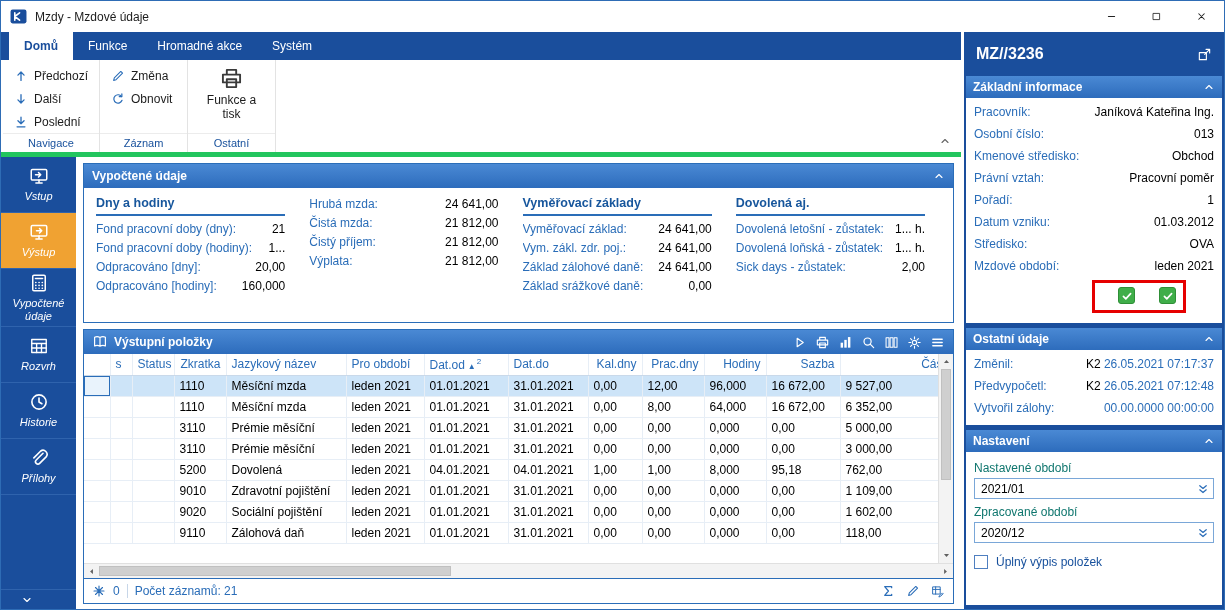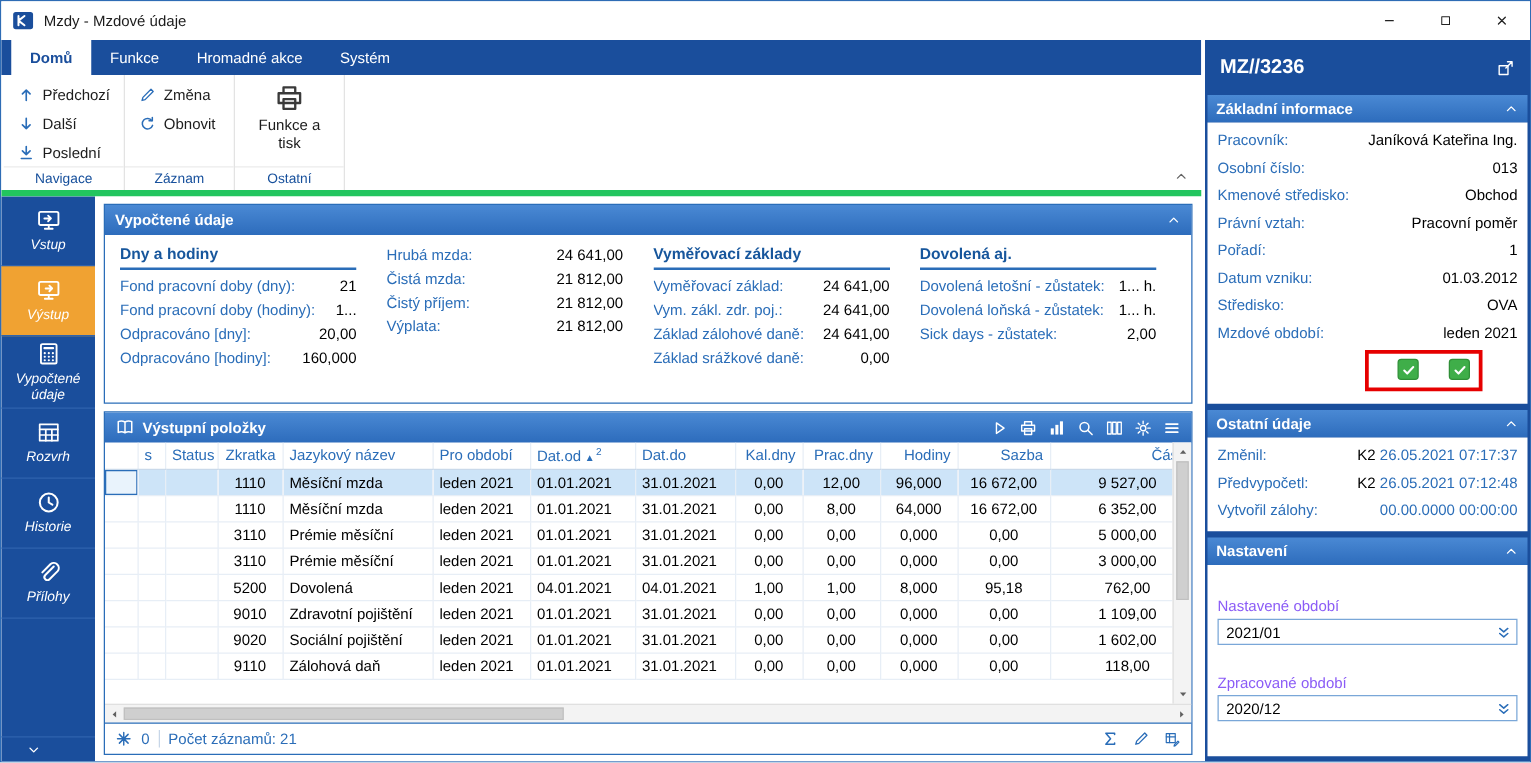--- a/index.html
+++ b/index.html
@@ -62,21 +62,21 @@
 
   .grid-panel{flex:1;min-height:0;}
   .toolbar{margin-left:auto;display:flex;gap:8px;align-items:center;}
   .toolbar .icon{width:15px;height:15px;color:#fff;}
   .grid-area{flex:1;display:flex;min-height:0;}
   .table-wrap{flex:1;overflow:hidden;}
   table{border-collapse:collapse;table-layout:fixed;width:880px;font-size:12px;}
   th{height:21px;font-weight:normal;color:#2a6db8;text-align:left;padding:0 5px;border-right:1px solid #e7eef6;border-bottom:1px solid #c9d9ea;background:#fff;white-space:nowrap;overflow:hidden;}
   th.r{text-align:right;}
   td{height:21px;padding:0 5px;border-right:1px solid #e7eef6;border-bottom:1px solid #e7eef6;color:#000;white-space:nowrap;overflow:hidden;background:#fff;}
-  td.r{text-align:center;}
+  td.r{text-align:left;}
   tr.selected td{background:#cde4f8;}
   tr.selected td.sel0{background:#e9f3fc;box-shadow:inset 0 0 0 1px #2a6db8;}
   .sort-marker{font-size:8px;color:#2a6db8;margin-left:3px;}
   .sort-order{font-size:8px;color:#2a6db8;vertical-align:super;margin-left:1px;}
 
   .vscroll{flex:0 0 15px;background:#f3f3f3;border-left:1px solid #e0e0e0;display:flex;flex-direction:column;align-items:center;}
   .vscroll .icon{color:#606060;margin:3px 0;}
   .vtrack{flex:1;width:100%;position:relative;}
   .vthumb{position:absolute;left:2px;right:2px;top:0;height:62%;background:#cfcfcf;border:1px solid #c0c0c0;}
   .hscroll{flex:0 0 15px;background:#f3f3f3;border-top:1px solid #e0e0e0;display:flex;align-items:center;}
@@ -100,21 +100,21 @@
   .sec-body{background:#fff;padding:3px 8px 6px;font-size:12px;flex:1;}
   .drow{display:flex;justify-content:space-between;line-height:22px;white-space:nowrap;overflow:hidden;}
   .drow .lbl{color:#2a6db8;}
   .drow .val{color:#000;margin-left:6px;}
   .drow .val .link{color:#2a6db8;}
   .check-row{position:relative;height:40px;}
   .checks{position:absolute;right:38px;top:10px;display:flex;gap:24px;}
   .greencheck{width:17px;height:17px;background:#3fae49;border:1px solid #2f8f37;border-radius:3px;color:#fff;display:inline-flex;align-items:center;justify-content:center;}
   .greencheck svg{width:12px;height:12px;}
   .red-box{position:absolute;right:28px;top:3px;width:94px;height:33px;border:3px solid #e60000;}
-  .fld-label{color:#8b5cf6;line-height:20px;margin-top:20px;}
+  .fld-label{color:#0f766e;line-height:20px;margin-top:3px;}
   .fld{height:21px;border:1px solid #7aa7d8;display:flex;align-items:center;padding:0 3px 0 6px;}
   .fld-val{flex:1;color:#000;}
   .fld .icon{color:#2a6db8;width:14px;height:14px;}
   .cb-row{display:flex;align-items:center;gap:8px;margin-top:12px;}
   .cbox{width:14px;height:14px;border:1px solid #4f7fc0;background:#fff;display:inline-block;}
   .cb-label{color:#17509c;}
 </style>
 </head>
 <body>
 
@@ -773,18 +773,22 @@
               </div>
               <div class="fld-label">Zpracované období</div>
               <div class="fld">
                 <span class="fld-val">2020/12</span>
                 <span class="icon">
                   <svg viewBox="0 0 16 16" fill="none" stroke="currentColor" stroke-width="1.5" stroke-linecap="round" stroke-linejoin="round">
                     <path d="M4.3 4.3L8 7.4l3.7-3.1M4.3 8.9L8 12l3.7-3.1" stroke-width="1.4"></path>
                   </svg>
                 </span>
               </div>
+              <div class="cb-row">
+                <span class="cbox"></span>
+                <span class="cb-label">Úplný výpis položek</span>
+              </div>
             </div>
           </section>
         </div>
     </div>
   </div>
 </div>
 
 </body></html>

